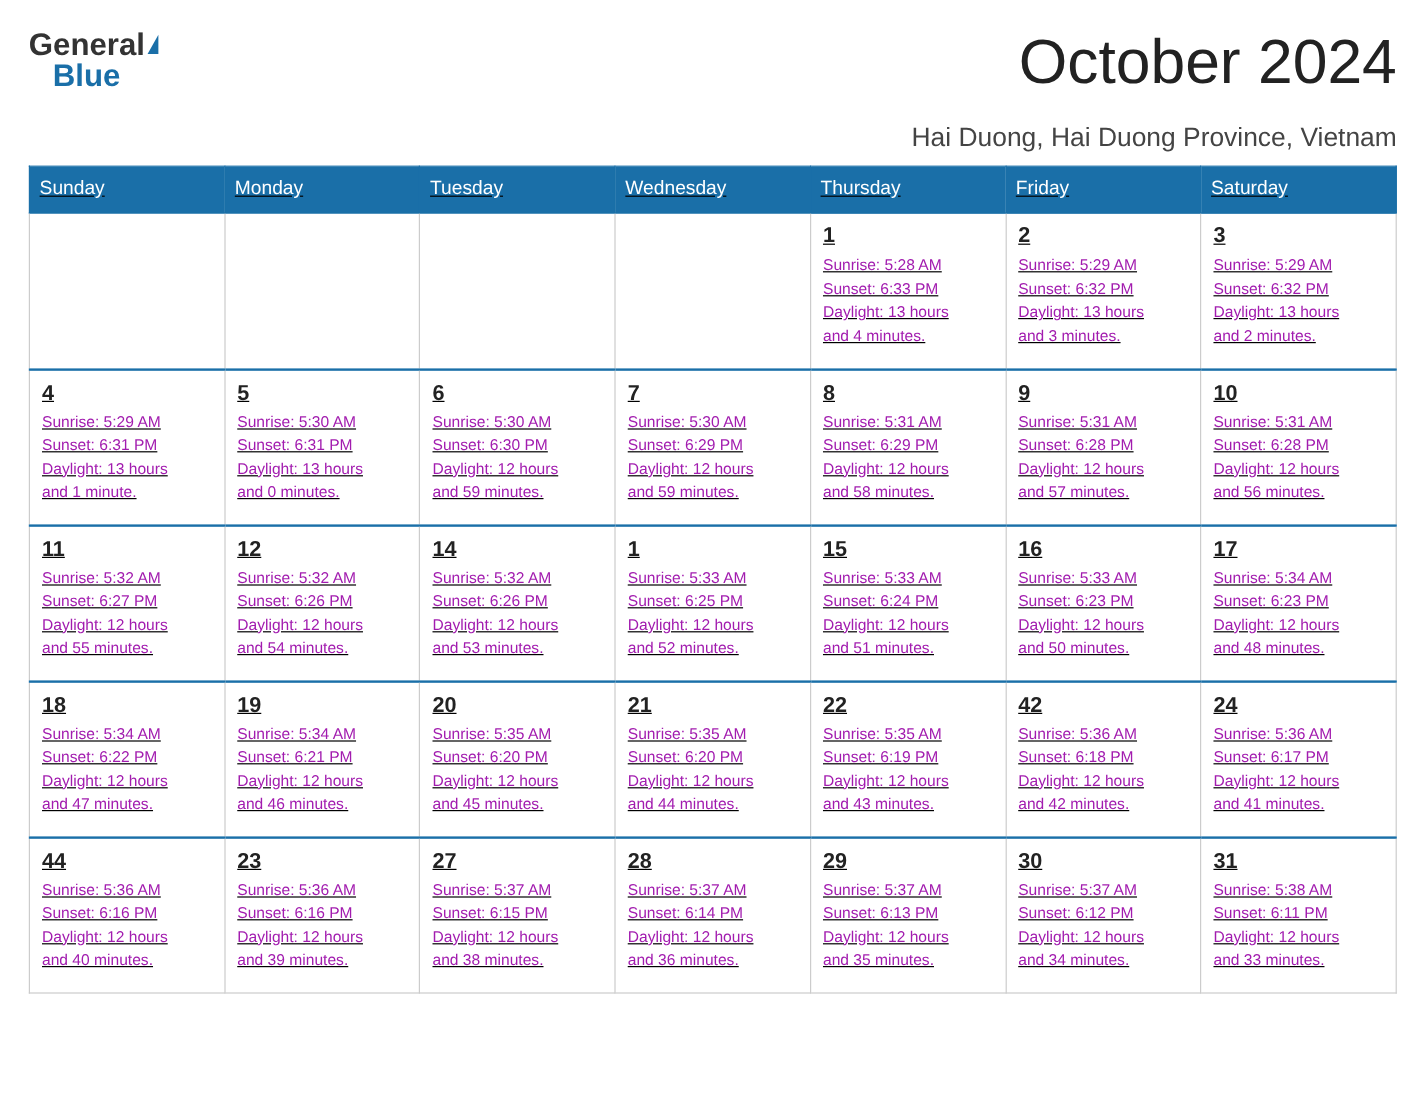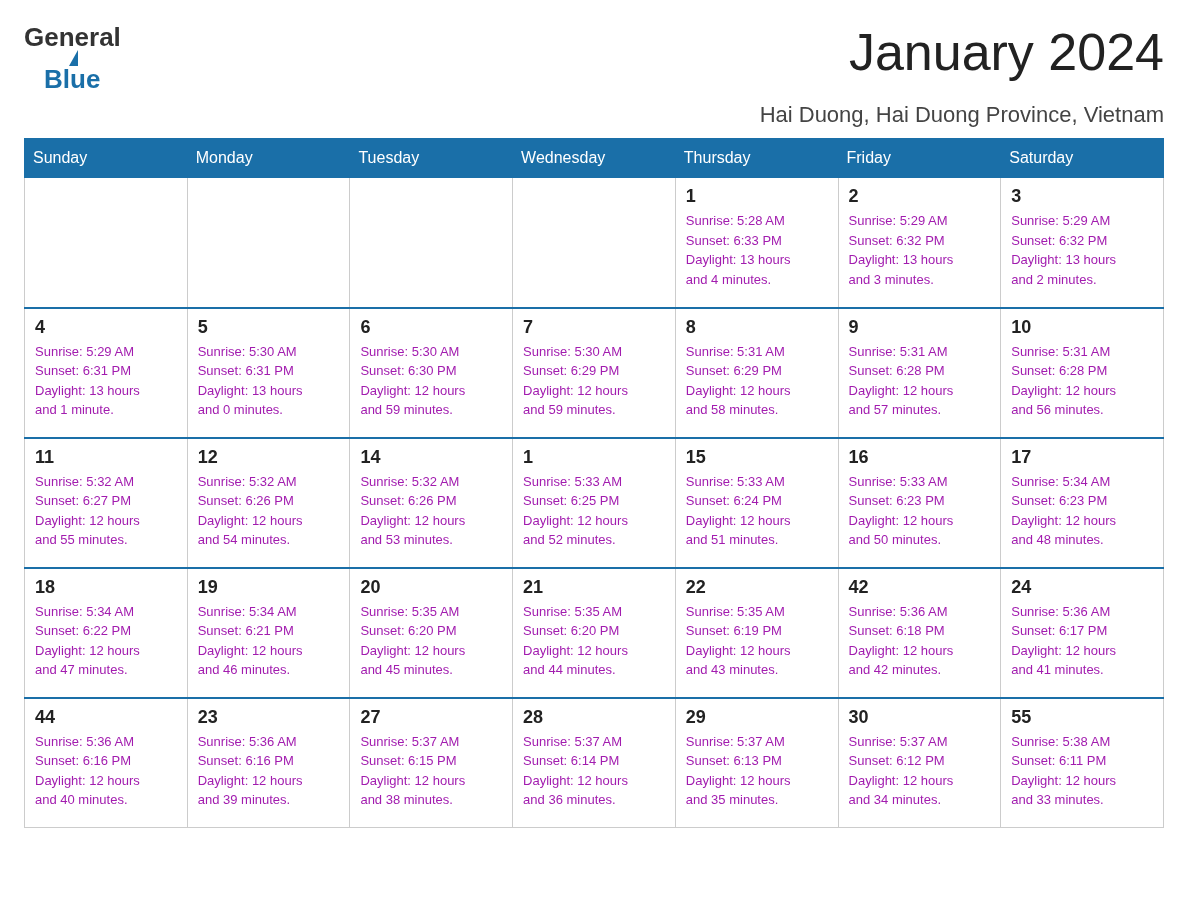--- a/index.html
+++ b/index.html
@@ -40,40 +40,40 @@
       height: 0;
       border-left: 9px solid transparent;
       border-right: 0px solid transparent;
       border-bottom: 16px solid #1a6fa8;
       margin-left: 2px;
       vertical-align: middle;
     }
     .logo-line {
       display: flex;
       align-items: center;
-      flex-direction: column;
     }
     .title-block {
       text-align: right;
     }
     .month-title {
       font-size: 52px;
       font-weight: normal;
       color: #222;
       line-height: 1.1;
     }
     .location {
       font-size: 22px;
       color: #444;
       margin-top: 21px;
     }
     .calendar {
       width: 100%;
       border-collapse: collapse;
       margin-top: 10px;
+      text-decoration: underline;
     }
     .calendar th {
       background-color: #1a6fa8;
       color: #fff;
       font-size: 16px;
       font-weight: normal;
       padding: 10px 8px;
       text-align: left;
       border: 1px solid #1a6fa8;
     }
@@ -111,21 +111,21 @@
 
 <div class="header">
   <div class="logo">
     <div class="logo-line">
       <span class="logo-text-general">General</span>
       <span class="logo-triangle"></span>
     </div>
     <span class="logo-text-blue">Blue</span>
   </div>
   <div class="title-block">
-    <div class="month-title">January 2024</div>
+    <div class="month-title">October 2024</div>
     <div class="location">Hai Duong, Hai Duong Province, Vietnam</div>
   </div>
 </div>
 
 <table class="calendar">
   <thead>
     <tr>
     <th>Sunday</th>
         <th>Monday</th>
         <th>Tuesday</th>
@@ -263,18 +263,18 @@
         </td>
         <td>
           <span class="day-number">29</span>
           <div class="day-info">Sunrise: 5:37 AM<br>Sunset: 6:13 PM<br>Daylight: 12 hours<br>and 35 minutes.</div>
         </td>
         <td>
           <span class="day-number">30</span>
           <div class="day-info">Sunrise: 5:37 AM<br>Sunset: 6:12 PM<br>Daylight: 12 hours<br>and 34 minutes.</div>
         </td>
         <td>
-          <span class="day-number">55</span>
+          <span class="day-number">31</span>
           <div class="day-info">Sunrise: 5:38 AM<br>Sunset: 6:11 PM<br>Daylight: 12 hours<br>and 33 minutes.</div>
         </td>
       </tr>
     </tbody>
 </table>
 
 </body></html>

